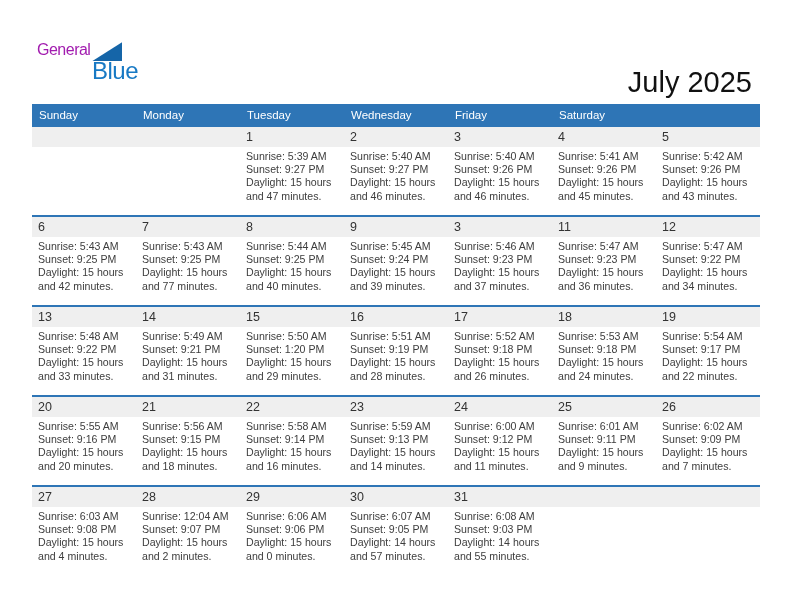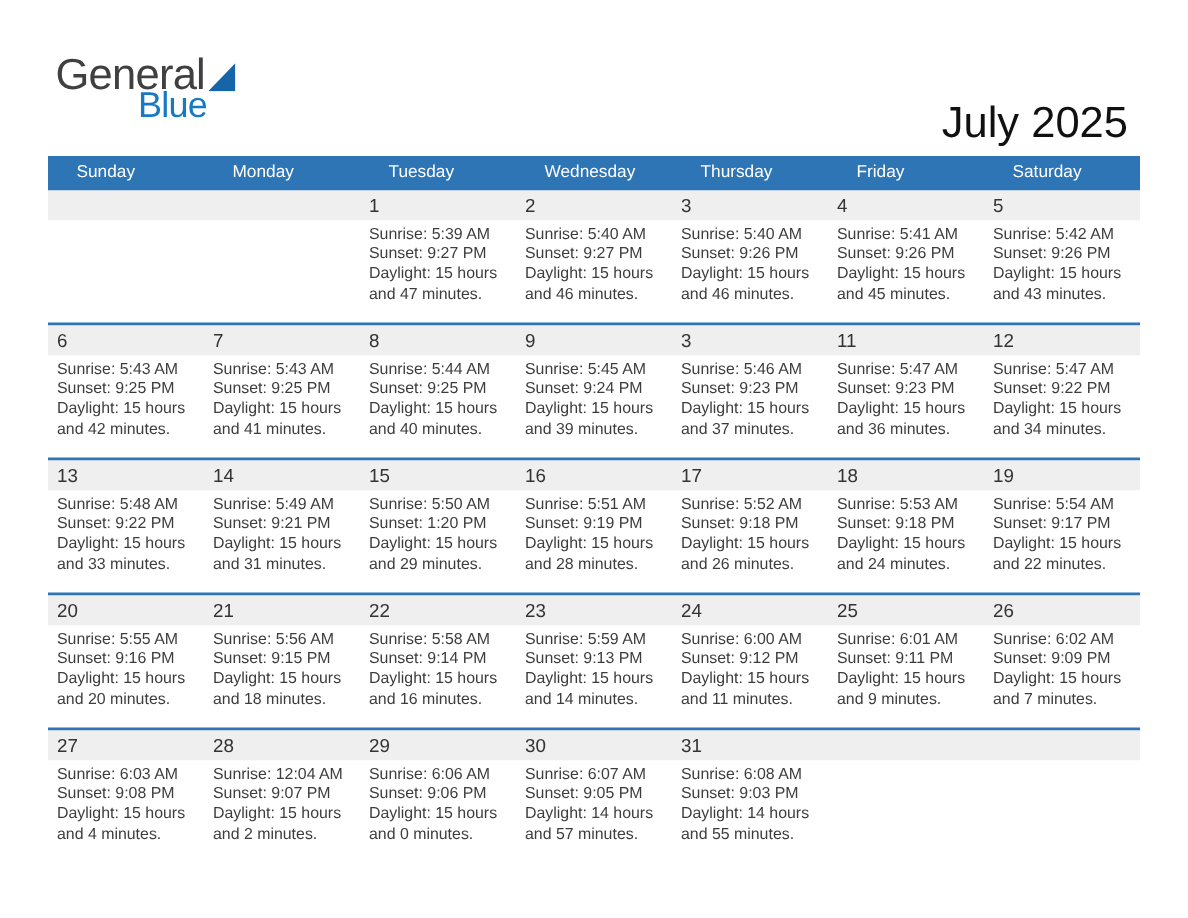--- a/index.html
+++ b/index.html
@@ -6,34 +6,34 @@
   .page{
     position:relative;
     width:792px;height:612px;
     background:#ffffff;
     font-family:"Liberation Sans", sans-serif;
     overflow:hidden;
   }
   
   .logo{position:absolute;left:37px;top:38px;width:120px;height:52px;}
   .logo-line1{display:flex;align-items:flex-end;}
-  .logo-general{font-size:29px;color:#404040;letter-spacing:-0.5px;line-height:24px;}
+  .logo-general{font-size:16px;color:#a21caf;letter-spacing:-0.5px;line-height:24px;}
   .logo-triangle{width:30px;height:19px;margin-left:2px;margin-bottom:1px;
     background:#1565a8;
     clip-path:polygon(100% 0, 100% 100%, 0 100%);}
   .logo-blue{font-size:24px;line-height:22px;color:#1779c4;letter-spacing:-0.5px;margin-left:55px;margin-top:-2px;}
   
   .title-block{position:absolute;right:40px;top:36px;text-align:right;}
   .page-title{font-size:29px;color:#111111;line-height:34px;margin-top:29px;}
   .page-subtitle{font-size:16px;color:#333333;line-height:24px;margin-top:2px;}
   
   .calendar{position:absolute;left:32px;top:104px;width:728px;}
   .weekday-header{display:grid;grid-template-columns:repeat(7,1fr);
     background:#2e75b6;height:23px;}
-  .weekday-cell{color:#ffffff;font-size:11.5px;line-height:23px;padding-left:19px;}
+  .weekday-cell{color:#ffffff;font-size:11.5px;line-height:23px;padding-left:7px;}
   .week-row{border-top:2px solid #2e75b6;}
   .week-row:first-of-type{border-top:none;}
   .num-row{display:grid;grid-template-columns:repeat(7,1fr);
     background:#efefef;height:20px;}
   .num-cell{font-size:12.5px;color:#333333;line-height:20px;padding-left:6px;}
   .detail-row{display:grid;grid-template-columns:repeat(7,1fr);
     background:#ffffff;height:68px;}
   .detail-cell{padding:3px 8px 0 6px;font-size:10.6px;color:#3d3d3d;line-height:13.2px;}
   .detail-cell div{margin:0;}
 </style>
@@ -54,21 +54,20 @@
     <div class="page-title">July 2025</div>
     <div class="page-subtitle">Thierachern, Bern, Switzerland</div>
   </div>
 
   <div class="calendar">
     <div class="weekday-header">
       <div class="weekday-cell">Sunday</div>
       <div class="weekday-cell">Monday</div>
       <div class="weekday-cell">Tuesday</div>
       <div class="weekday-cell">Wednesday</div>
-      <div class="weekday-cell">Thursday</div>
       <div class="weekday-cell">Friday</div>
       <div class="weekday-cell">Saturday</div>
     </div>
     <div id="weeks">
         <div class="week-row">
           <div class="num-row">
             <div class="num-cell"></div>
             <div class="num-cell"></div>
             <div class="num-cell">1</div>
             <div class="num-cell">2</div>
@@ -118,21 +117,21 @@
           </div>
           <div class="detail-row">
             <div class="detail-cell">
               <div>Sunrise: 5:43 AM</div>
               <div>Sunset: 9:25 PM</div>
               <div>Daylight: 15 hours and 42 minutes.</div>
             </div>
             <div class="detail-cell">
               <div>Sunrise: 5:43 AM</div>
               <div>Sunset: 9:25 PM</div>
-              <div>Daylight: 15 hours and 41 minutes.</div>
+              <div>Daylight: 15 hours and 77 minutes.</div>
             </div>
             <div class="detail-cell">
               <div>Sunrise: 5:44 AM</div>
               <div>Sunset: 9:25 PM</div>
               <div>Daylight: 15 hours and 40 minutes.</div>
             </div>
             <div class="detail-cell">
               <div>Sunrise: 5:45 AM</div>
               <div>Sunset: 9:24 PM</div>
               <div>Daylight: 15 hours and 39 minutes.</div>

